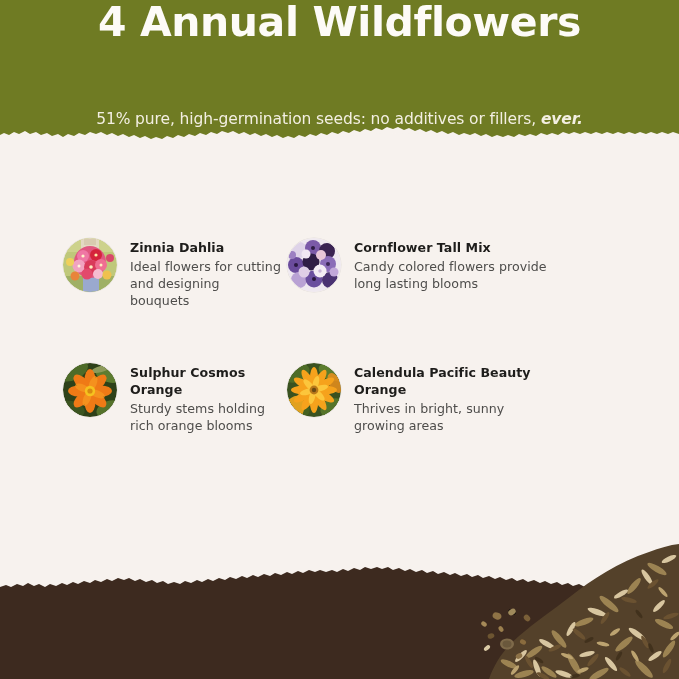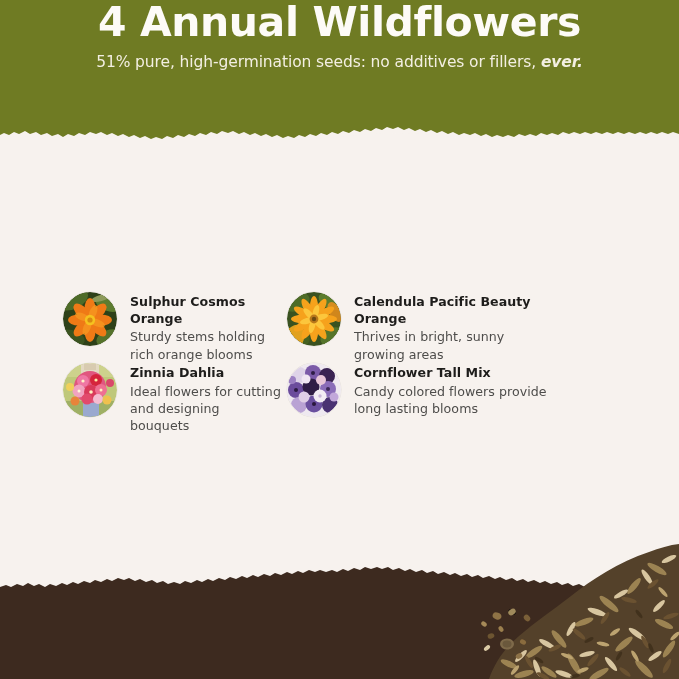--- a/index.html
+++ b/index.html
@@ -49,21 +49,21 @@
   }
   .header-text-wrap {
     position: absolute;
     top: 0;
     left: 0;
     width: 679px;
     height: 128px;
     display: flex;
     flex-direction: column;
     align-items: center;
-    justify-content: flex-start;
+    justify-content: space-between;
     z-index: 3;
   }
   .main-title {
     margin: 0;
     padding: 0;
     color: #fdfbf7;
     font-size: 41px;
     font-weight: 700;
     letter-spacing: -0.4px;
     line-height: 1.12;
@@ -189,20 +189,104 @@
       <p class="sub-title"><span>51% pure, high-germination seeds: no additives or fillers, </span><span class="em">ever.</span></p>
     </div>
 
     <svg class="header-tear" viewBox="0 0 679 34" preserveAspectRatio="none">
       <path fill="#f7f2ee" d="M0,16 L4,14 L9,16 L14,13 L19,15 L25,12 L30,15 L36,13 L41,16 L47,14 L52,17 L58,15 L63,18 L68,15 L74,17 L79,14 L85,16 L90,13 L96,15 L101,13 L107,16 L112,14 L118,17 L123,15 L129,18 L134,16 L140,19 L145,17 L151,20 L156,18 L162,20 L167,17 L173,19 L178,16 L184,18 L189,15 L195,17 L200,14 L206,16 L211,13 L217,15 L222,12 L228,14 L233,12 L239,15 L244,13 L250,16 L255,14 L261,17 L266,15 L272,18 L277,16 L283,19 L288,17 L294,19 L299,16 L305,18 L310,15 L316,17 L321,14 L327,16 L332,13 L338,15 L343,12 L349,14 L354,11 L360,13 L365,10 L371,12 L376,9 L382,11 L387,8 L393,10 L398,8 L404,11 L409,9 L415,12 L420,10 L426,13 L431,11 L437,14 L442,12 L448,15 L453,13 L459,16 L464,14 L470,16 L475,14 L481,17 L486,15 L492,18 L497,16 L503,18 L508,16 L514,18 L519,15 L525,17 L530,15 L536,17 L541,14 L547,16 L552,14 L558,16 L563,13 L569,15 L574,13 L580,15 L585,13 L591,15 L596,13 L602,15 L607,13 L613,15 L618,13 L624,15 L629,13 L635,15 L640,13 L646,15 L651,13 L657,15 L662,13 L668,15 L673,13 L679,15 L679,34 L0,34 Z"></path>
       <path fill="#f7f2ee" opacity="0.55" d="M0,19 L20,17 L45,20 L70,18 L95,20 L120,18 L150,21 L180,19 L210,17 L240,18 L270,20 L300,21 L330,19 L360,16 L390,14 L420,15 L450,18 L480,19 L510,20 L540,19 L570,17 L600,17 L630,17 L660,17 L679,18 L679,34 L0,34 Z"></path>
     </svg>
   </div>
 
   <div class="features">
+
+    <div class="feature-row row-1">
+
+      <div class="feature col-left">
+        <div class="thumb">
+          <svg viewBox="0 0 54 54">
+            <defs>
+                <clipPath id="c1">
+                  <circle cx="27" cy="27" r="27"></circle>
+                </clipPath>
+              </defs>
+            <g clip-path="url(#c1)">
+              <rect width="54" height="54" fill="#bfc87a"></rect>
+              <rect y="0" width="54" height="14" fill="#cdd28c"></rect>
+              <rect y="38" width="54" height="16" fill="#9fb065"></rect>
+              <rect x="18" y="0" width="18" height="12" fill="#e3d9c2"></rect>
+              <rect x="21" y="1" width="12" height="6" fill="#d8cbb0"></rect>
+              <rect x="20" y="36" width="16" height="18" fill="#9aa9cf"></rect>
+              <circle cx="27" cy="24" r="16" fill="#e0567f"></circle>
+              <circle cx="20" cy="18" r="6" fill="#ef77a4"></circle>
+              <circle cx="33" cy="17" r="6" fill="#d5243c"></circle>
+              <circle cx="16" cy="28" r="6.5" fill="#f1a3c0"></circle>
+              <circle cx="28" cy="29" r="7" fill="#d93a5a"></circle>
+              <circle cx="38" cy="27" r="6" fill="#ef6f92"></circle>
+              <circle cx="24" cy="36" r="5.5" fill="#e24a6c"></circle>
+              <circle cx="35" cy="36" r="5" fill="#f5bcd0"></circle>
+              <circle cx="12" cy="38" r="4.5" fill="#e8843a"></circle>
+              <circle cx="44" cy="37" r="4.5" fill="#efc14e"></circle>
+              <circle cx="7" cy="24" r="4" fill="#f0d05a"></circle>
+              <circle cx="47" cy="20" r="4" fill="#d9486a"></circle>
+              <circle cx="20" cy="18" r="1.6" fill="#fff2c8"></circle>
+              <circle cx="33" cy="17" r="1.6" fill="#ffe9a8"></circle>
+              <circle cx="28" cy="29" r="1.8" fill="#ffeec0"></circle>
+              <circle cx="16" cy="28" r="1.5" fill="#fff6d8"></circle>
+              <circle cx="38" cy="27" r="1.5" fill="#ffeec0"></circle>
+            </g>
+          </svg>
+        </div>
+        <div class="feature-text">
+          <div class="feature-title">Zinnia Dahlia</div>
+          <div class="feature-desc">Ideal flowers for cutting and designing bouquets</div>
+        </div>
+      </div>
+
+      <div class="feature col-right">
+        <div class="thumb">
+          <svg viewBox="0 0 54 54">
+            <defs>
+                <clipPath id="c2">
+                  <circle cx="27" cy="27" r="27"></circle>
+                </clipPath>
+              </defs>
+            <g clip-path="url(#c2)">
+              <rect width="54" height="54" fill="#efe9f0"></rect>
+              <circle cx="12" cy="12" r="8" fill="#ded3e8"></circle>
+              <circle cx="26" cy="10" r="8" fill="#7b5aa8"></circle>
+              <circle cx="40" cy="13" r="8" fill="#3a2352"></circle>
+              <circle cx="9" cy="27" r="8" fill="#6b4c9c"></circle>
+              <circle cx="24" cy="24" r="8.5" fill="#2f1d45"></circle>
+              <circle cx="41" cy="26" r="8" fill="#8a6cb8"></circle>
+              <circle cx="12" cy="42" r="8" fill="#b9a2d4"></circle>
+              <circle cx="27" cy="41" r="8.5" fill="#6a4f9e"></circle>
+              <circle cx="43" cy="42" r="8" fill="#4a3272"></circle>
+              <circle cx="33" cy="33" r="6.5" fill="#f3ecf4"></circle>
+              <circle cx="17" cy="34" r="5.5" fill="#dfcfe6"></circle>
+              <circle cx="34" cy="17" r="5" fill="#e8c6d8"></circle>
+              <circle cx="19" cy="16" r="4.5" fill="#f0e6f2"></circle>
+              <circle cx="47" cy="34" r="4.5" fill="#c2a8da"></circle>
+              <circle cx="5" cy="17" r="4" fill="#9c80c2"></circle>
+              <circle cx="26" cy="10" r="2" fill="#2e1c44"></circle>
+              <circle cx="9" cy="27" r="2" fill="#2a1940"></circle>
+              <circle cx="41" cy="26" r="2" fill="#3b2657"></circle>
+              <circle cx="27" cy="41" r="2" fill="#29173d"></circle>
+              <circle cx="33" cy="33" r="1.7" fill="#c9b6d8"></circle>
+            </g>
+          </svg>
+        </div>
+        <div class="feature-text">
+          <div class="feature-title">Cornflower Tall Mix</div>
+          <div class="feature-desc">Candy colored flowers provide long lasting blooms</div>
+        </div>
+      </div>
+
+    </div>
 
     <div class="feature-row row-2">
 
       <div class="feature col-left">
         <div class="thumb">
           <svg viewBox="0 0 54 54">
             <defs>
                 <clipPath id="c3">
                   <circle cx="27" cy="27" r="27"></circle>
                 </clipPath>
@@ -284,104 +368,20 @@
                 </g>
                 <circle r="4.4" fill="#b9781a"></circle>
                 <circle r="2.2" fill="#6d4a13"></circle>
               </g>
             </g>
           </svg>
         </div>
         <div class="feature-text">
           <div class="feature-title">Calendula Pacific Beauty Orange</div>
           <div class="feature-desc">Thrives in bright, sunny growing areas</div>
-        </div>
-      </div>
-
-    </div>
-
-    <div class="feature-row row-1">
-
-      <div class="feature col-left">
-        <div class="thumb">
-          <svg viewBox="0 0 54 54">
-            <defs>
-                <clipPath id="c1">
-                  <circle cx="27" cy="27" r="27"></circle>
-                </clipPath>
-              </defs>
-            <g clip-path="url(#c1)">
-              <rect width="54" height="54" fill="#bfc87a"></rect>
-              <rect y="0" width="54" height="14" fill="#cdd28c"></rect>
-              <rect y="38" width="54" height="16" fill="#9fb065"></rect>
-              <rect x="18" y="0" width="18" height="12" fill="#e3d9c2"></rect>
-              <rect x="21" y="1" width="12" height="6" fill="#d8cbb0"></rect>
-              <rect x="20" y="36" width="16" height="18" fill="#9aa9cf"></rect>
-              <circle cx="27" cy="24" r="16" fill="#e0567f"></circle>
-              <circle cx="20" cy="18" r="6" fill="#ef77a4"></circle>
-              <circle cx="33" cy="17" r="6" fill="#d5243c"></circle>
-              <circle cx="16" cy="28" r="6.5" fill="#f1a3c0"></circle>
-              <circle cx="28" cy="29" r="7" fill="#d93a5a"></circle>
-              <circle cx="38" cy="27" r="6" fill="#ef6f92"></circle>
-              <circle cx="24" cy="36" r="5.5" fill="#e24a6c"></circle>
-              <circle cx="35" cy="36" r="5" fill="#f5bcd0"></circle>
-              <circle cx="12" cy="38" r="4.5" fill="#e8843a"></circle>
-              <circle cx="44" cy="37" r="4.5" fill="#efc14e"></circle>
-              <circle cx="7" cy="24" r="4" fill="#f0d05a"></circle>
-              <circle cx="47" cy="20" r="4" fill="#d9486a"></circle>
-              <circle cx="20" cy="18" r="1.6" fill="#fff2c8"></circle>
-              <circle cx="33" cy="17" r="1.6" fill="#ffe9a8"></circle>
-              <circle cx="28" cy="29" r="1.8" fill="#ffeec0"></circle>
-              <circle cx="16" cy="28" r="1.5" fill="#fff6d8"></circle>
-              <circle cx="38" cy="27" r="1.5" fill="#ffeec0"></circle>
-            </g>
-          </svg>
-        </div>
-        <div class="feature-text">
-          <div class="feature-title">Zinnia Dahlia</div>
-          <div class="feature-desc">Ideal flowers for cutting and designing bouquets</div>
-        </div>
-      </div>
-
-      <div class="feature col-right">
-        <div class="thumb">
-          <svg viewBox="0 0 54 54">
-            <defs>
-                <clipPath id="c2">
-                  <circle cx="27" cy="27" r="27"></circle>
-                </clipPath>
-              </defs>
-            <g clip-path="url(#c2)">
-              <rect width="54" height="54" fill="#efe9f0"></rect>
-              <circle cx="12" cy="12" r="8" fill="#ded3e8"></circle>
-              <circle cx="26" cy="10" r="8" fill="#7b5aa8"></circle>
-              <circle cx="40" cy="13" r="8" fill="#3a2352"></circle>
-              <circle cx="9" cy="27" r="8" fill="#6b4c9c"></circle>
-              <circle cx="24" cy="24" r="8.5" fill="#2f1d45"></circle>
-              <circle cx="41" cy="26" r="8" fill="#8a6cb8"></circle>
-              <circle cx="12" cy="42" r="8" fill="#b9a2d4"></circle>
-              <circle cx="27" cy="41" r="8.5" fill="#6a4f9e"></circle>
-              <circle cx="43" cy="42" r="8" fill="#4a3272"></circle>
-              <circle cx="33" cy="33" r="6.5" fill="#f3ecf4"></circle>
-              <circle cx="17" cy="34" r="5.5" fill="#dfcfe6"></circle>
-              <circle cx="34" cy="17" r="5" fill="#e8c6d8"></circle>
-              <circle cx="19" cy="16" r="4.5" fill="#f0e6f2"></circle>
-              <circle cx="47" cy="34" r="4.5" fill="#c2a8da"></circle>
-              <circle cx="5" cy="17" r="4" fill="#9c80c2"></circle>
-              <circle cx="26" cy="10" r="2" fill="#2e1c44"></circle>
-              <circle cx="9" cy="27" r="2" fill="#2a1940"></circle>
-              <circle cx="41" cy="26" r="2" fill="#3b2657"></circle>
-              <circle cx="27" cy="41" r="2" fill="#29173d"></circle>
-              <circle cx="33" cy="33" r="1.7" fill="#c9b6d8"></circle>
-            </g>
-          </svg>
-        </div>
-        <div class="feature-text">
-          <div class="feature-title">Cornflower Tall Mix</div>
-          <div class="feature-desc">Candy colored flowers provide long lasting blooms</div>
         </div>
       </div>
 
     </div>
   </div>
 
   <div class="soil">
     <svg width="679" height="120" viewBox="0 0 679 120" preserveAspectRatio="none">
       <path fill="#3d2a1f" d="M0,28 L6,26 L11,28 L17,25 L23,27 L28,24 L34,27 L39,25 L45,28 L50,25 L56,27 L62,24 L67,26 L73,23 L78,25 L84,22 L90,24 L95,21 L101,23 L107,20 L112,22 L118,19 L124,21 L129,19 L135,22 L140,20 L146,23 L152,21 L157,24 L163,22 L168,25 L174,23 L180,25 L185,22 L191,24 L197,21 L202,23 L208,20 L213,22 L219,19 L225,21 L230,18 L236,20 L242,17 L247,19 L253,16 L258,18 L264,15 L270,17 L275,14 L281,16 L287,13 L292,15 L298,12 L303,14 L309,11 L315,13 L320,11 L326,13 L332,11 L337,13 L343,10 L348,12 L354,9 L360,11 L365,8 L371,10 L377,8 L382,10 L388,8 L393,11 L399,9 L405,12 L410,10 L416,13 L422,11 L427,14 L433,12 L438,15 L444,13 L450,16 L455,14 L461,17 L467,15 L472,18 L478,16 L483,19 L489,17 L495,20 L500,18 L506,21 L512,19 L517,22 L523,20 L528,23 L534,21 L540,24 L545,22 L551,25 L557,23 L562,26 L568,24 L573,27 L579,25 L585,28 L590,26 L596,29 L602,27 L607,30 L613,28 L618,31 L624,29 L630,32 L635,30 L641,33 L647,31 L652,34 L658,32 L663,35 L669,33 L675,36 L679,34 L679,120 L0,120 Z"></path>
     </svg>

